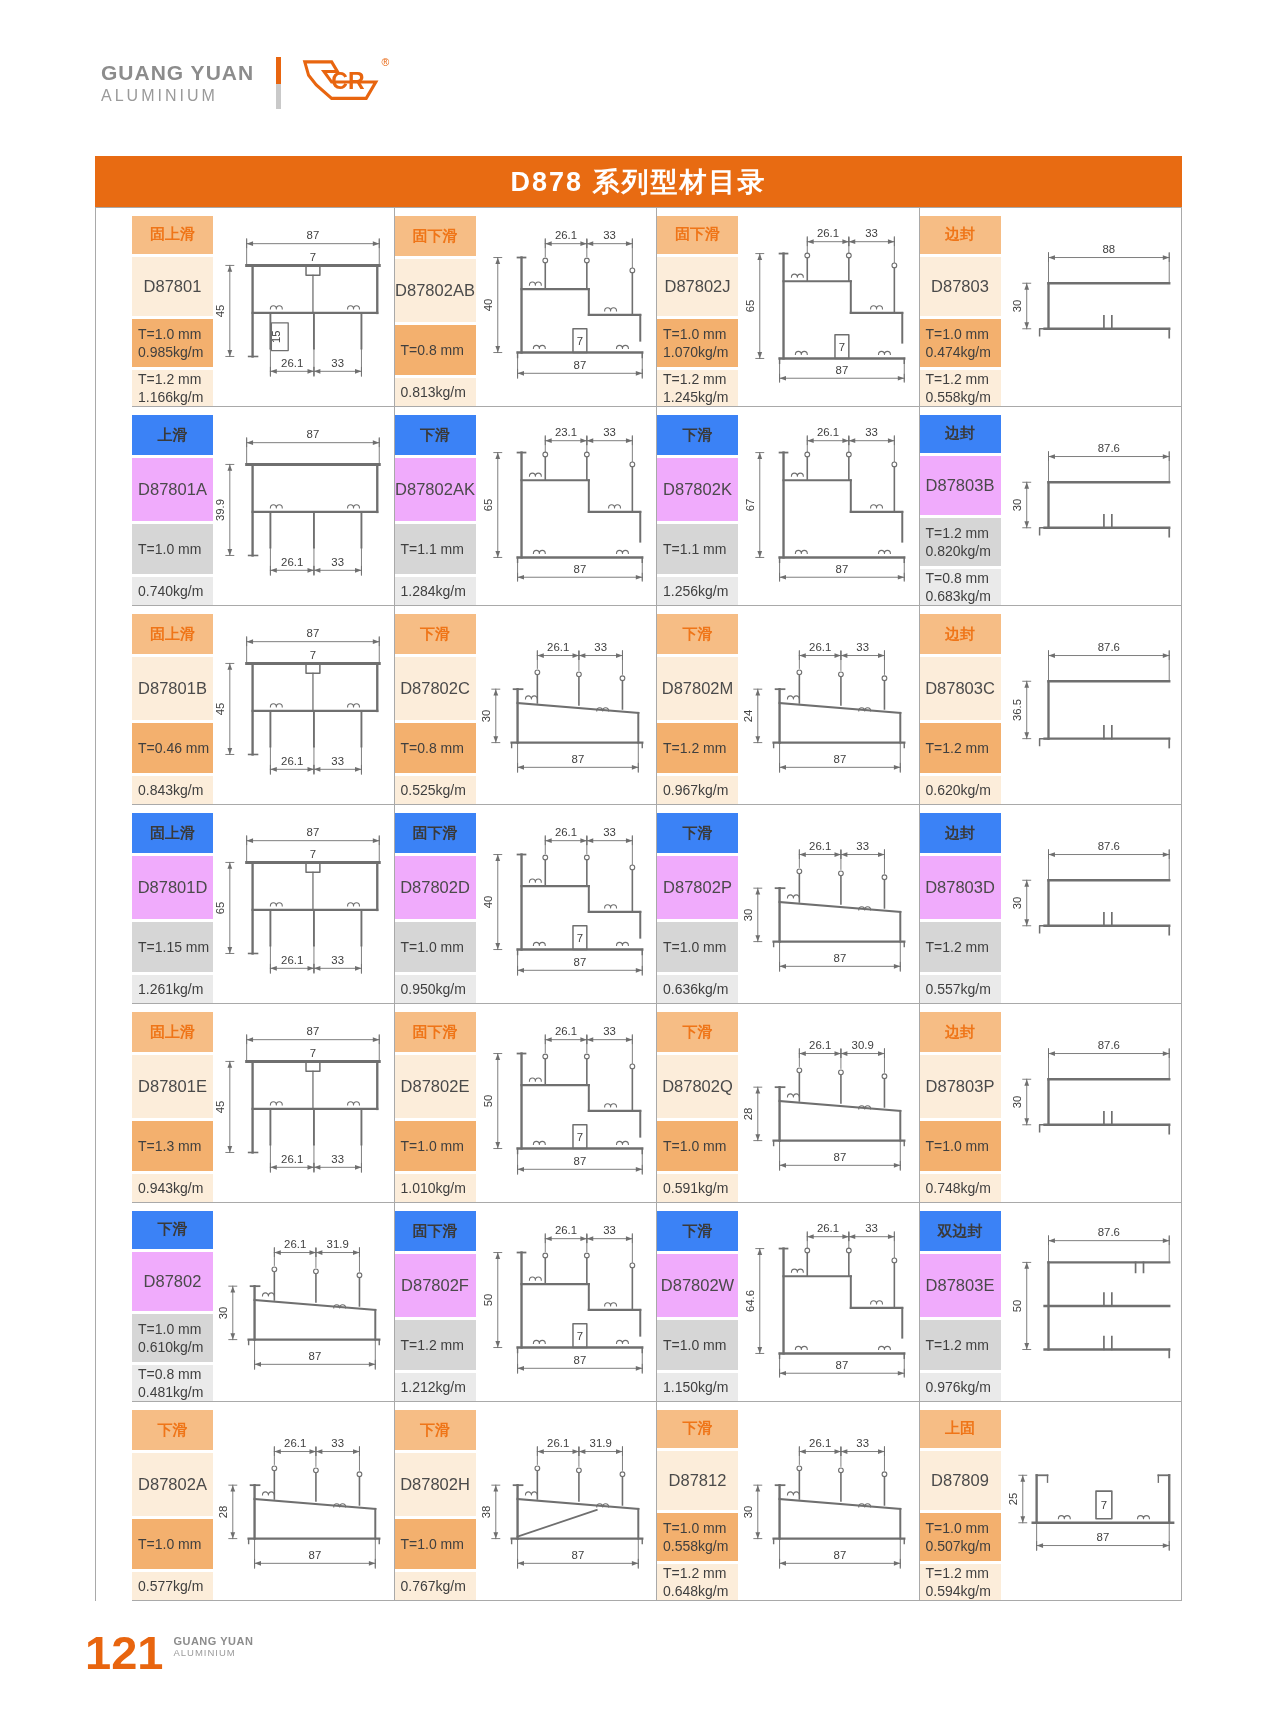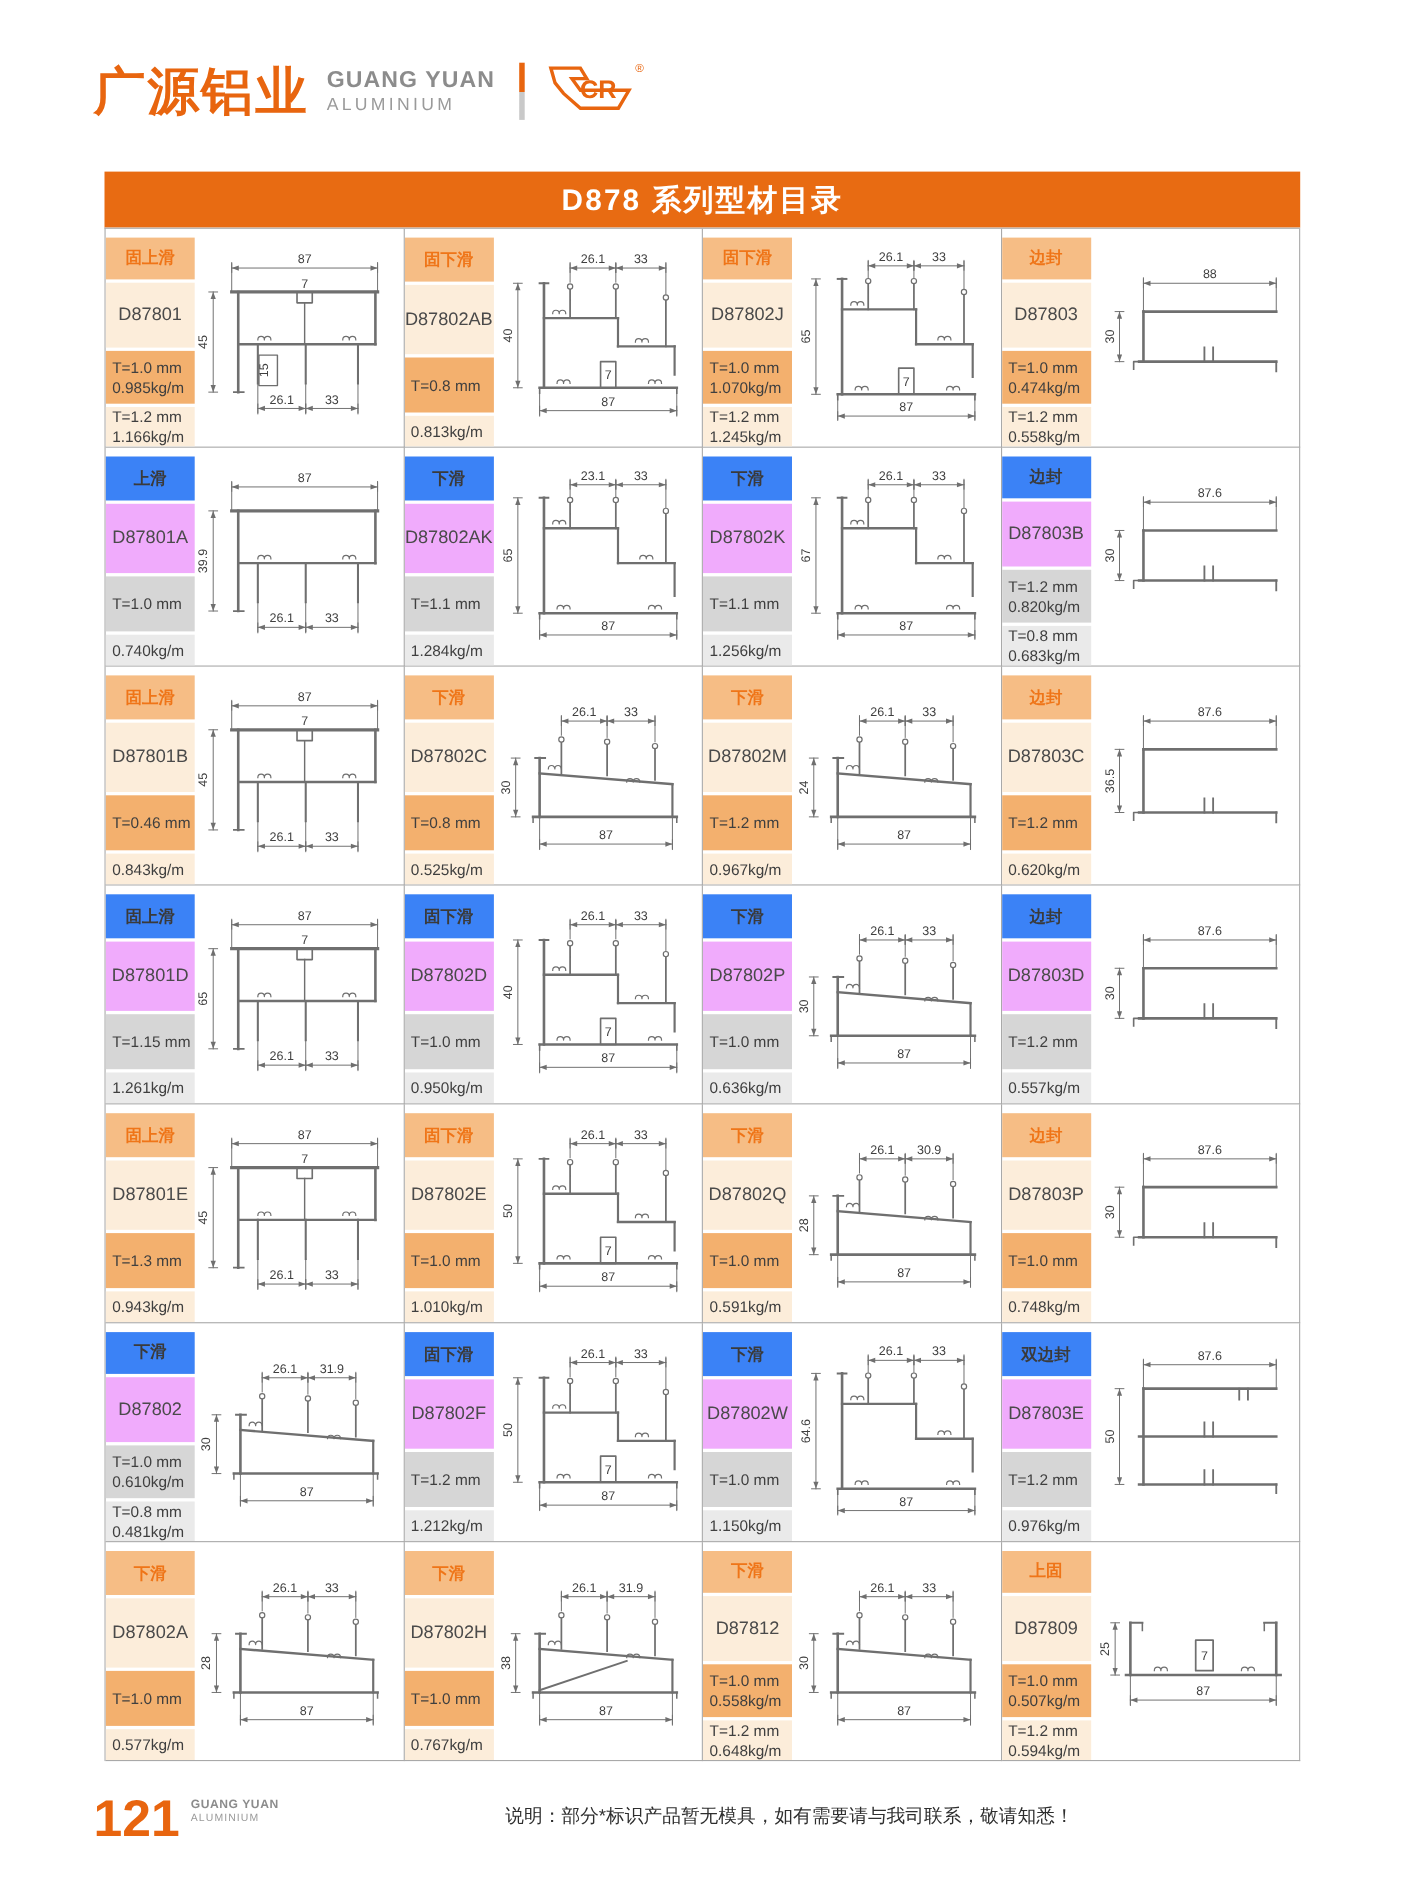--- a/index.html
+++ b/index.html
@@ -18,21 +18,21 @@
   .cr-logo { width:96px; height:62px; }
   
   .title-bar {
     margin:36px 95px 0 95px; height:51px; background:#e86b12;
     display:flex; align-items:center; justify-content:center;
   }
   .title-bar span { color:#fff; font-size:27px; font-weight:bold; letter-spacing:2px; }
   
   .grid {
     margin:0 95px; display:grid; grid-template-columns:repeat(4,1fr);
-    border-top:1px solid #a9a9a9; border-left:1px solid #a9a9a9; background:#fff;
+    border-top:1px solid #a9a9a9; border-left:1px solid #a9a9a9; background:#fff;padding-left:36px;
   }
   .cell { height:199px; border-right:1px solid #a9a9a9; border-bottom:1px solid #a9a9a9;
     display:flex; overflow:hidden; }
   .labels { width:81px; flex:0 0 81px; padding-top:8px; display:flex; flex-direction:column; }
   .band { margin-bottom:3px; display:flex; flex-direction:column; justify-content:center; }
   .band.cat   { height:40px; align-items:center; font-size:15px; font-weight:bold; }
   .band.model { height:63px; align-items:center; font-size:16.5px; color:#4a4a4a; }
   .band.s1    { height:50px; padding-left:6px; }
   .band.s2    { flex:1; margin-bottom:0; padding-left:6px; }
   .band .line { font-size:14px; line-height:1.3; color:#3f3f3f; white-space:nowrap; }
@@ -55,21 +55,20 @@
   .pageno { font-size:47px; font-weight:bold; color:#e8650f; line-height:1; }
   .fbrand { margin-left:10px; padding-top:6px; }
   .fbrand .fb1 { font-size:11px; font-weight:bold; color:#8c8c8c; letter-spacing:.5px; }
   .fbrand .fb2 { font-size:9.5px; color:#9a9a9a; letter-spacing:1px; }
   .note { flex:1; text-align:center; padding-top:10px; font-size:17px; color:#2e2e2e; }
 </style>
 </head>
 <body>
 
 <header>
-  <div class="logo-cn">广源铝业</div>
   <div class="logo-en">
     <div class="en1">GUANG YUAN</div>
     <div class="en2">ALUMINIUM</div>
   </div>
   <div class="logo-divider"></div>
   <svg class="cr-logo" viewBox="0 0 100 64">
     <path d="M6,10 H34 L40,20 H26 L34,31 H80 L70,48 H34 L18,34 L10,24 Z" fill="none" stroke="#e8650f" stroke-width="3.2" stroke-linejoin="miter"></path>
     <text x="51" y="38" font-size="24" font-weight="bold" fill="#e8650f" text-anchor="middle">CR</text>
     <text x="90" y="14" font-size="11" fill="#e8650f" text-anchor="middle">®</text>
   </svg>
@@ -1420,14 +1419,13 @@
     </div>
     </div>
   </div>
 
 <footer>
   <div class="pageno">121</div>
   <div class="fbrand">
     <div class="fb1">GUANG YUAN</div>
     <div class="fb2">ALUMINIUM</div>
   </div>
-  <div class="note">说明：部分*标识产品暂无模具，如有需要请与我司联系，敬请知悉！</div>
 </footer>
 
 </body></html>

